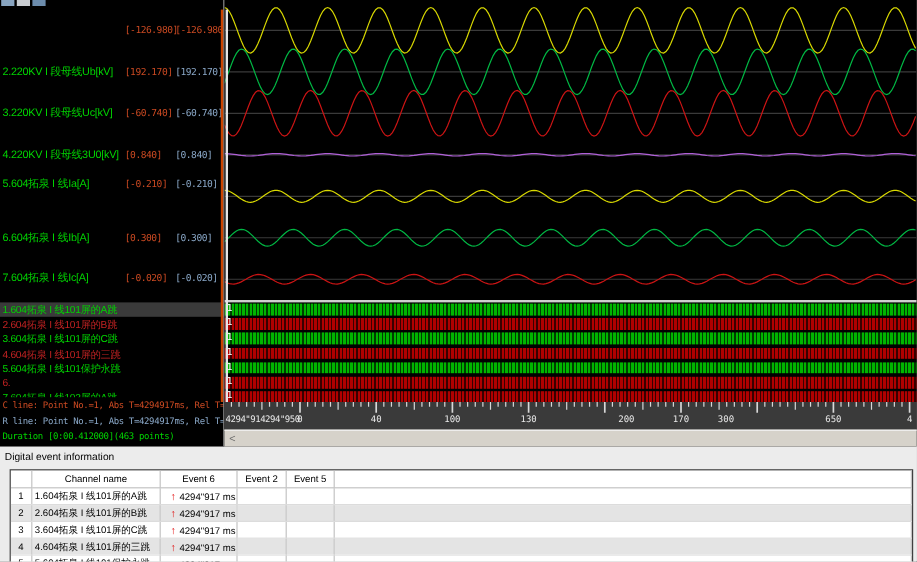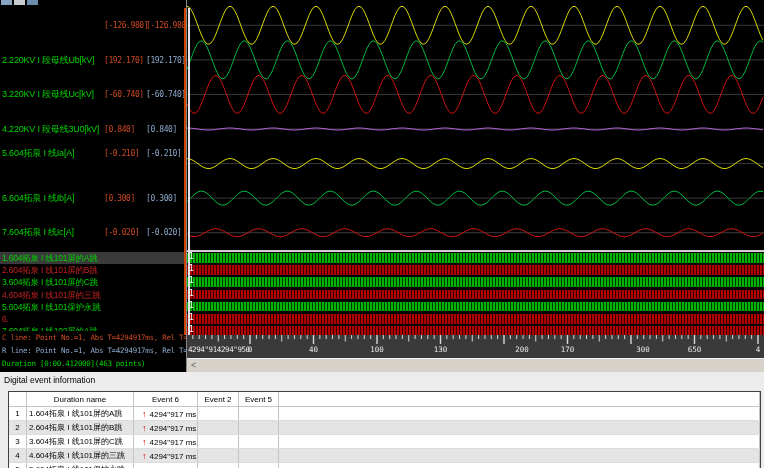--- a/index.html
+++ b/index.html
@@ -281,37 +281,37 @@
         <line x1="564.65" x2="564.65" y1="0" y2="4" stroke="#d8d8d8" stroke-width="1"></line>
         <line x1="571" x2="571" y1="0" y2="9" stroke="#d8d8d8" stroke-width="1.4"></line>
       </svg>
     <div class="rleft">4294"914294"950</div>
   <div class="rlabel" style="left: 63px;">0</div>
       <div class="rlabel" style="left: 126.5px;">40</div>
       <div class="rlabel" style="left: 190px;">100</div>
       <div class="rlabel" style="left: 253.5px;">130</div>
       <div class="rlabel" style="left: 317px; margin-left: 18px;">200</div>
       <div class="rlabel" style="left: 380.5px;">170</div>
-      <div class="rlabel" style="left: 456px;">300</div>
+      <div class="rlabel" style="left: 418px;">300</div>
       <div class="rlabel" style="left: 507.5px;">650</div>
       <div class="rlabel" style="left: 571px;">4</div>
     </div>
 
   <div class="scrollbar">
     <span class="sb-arrow">&lt;</span>
   </div>
 
   <div class="bottom-title">Digital event information</div>
 
   <div class="evt-table">
     <table>
       <thead>
           <tr>
         <th style="width:13px"></th>
-        <th style="width:102px">Duration name</th>
+        <th style="width:102px">Channel name</th>
         <th style="width:59px">Event 6</th>
         <th style="width:36px">Event 2</th>
         <th style="width:35px">Event 5</th>
         <th></th>
       </tr>
         </thead>
       <tbody id="evtBody">
           <tr>
             <td class="num">1</td>
             <td class="">1.604拓泉 I 线101屏的A跳</td>

